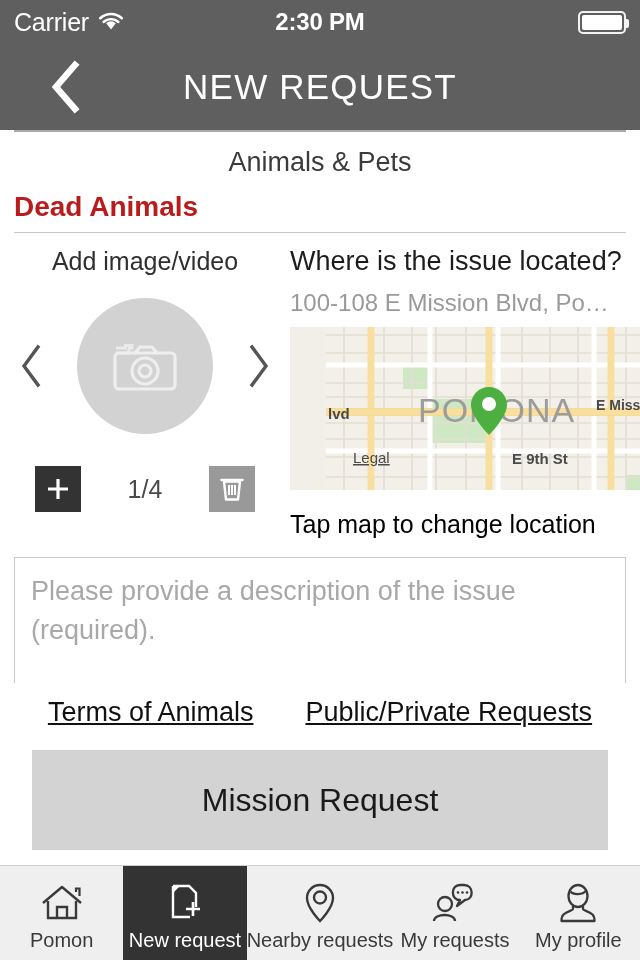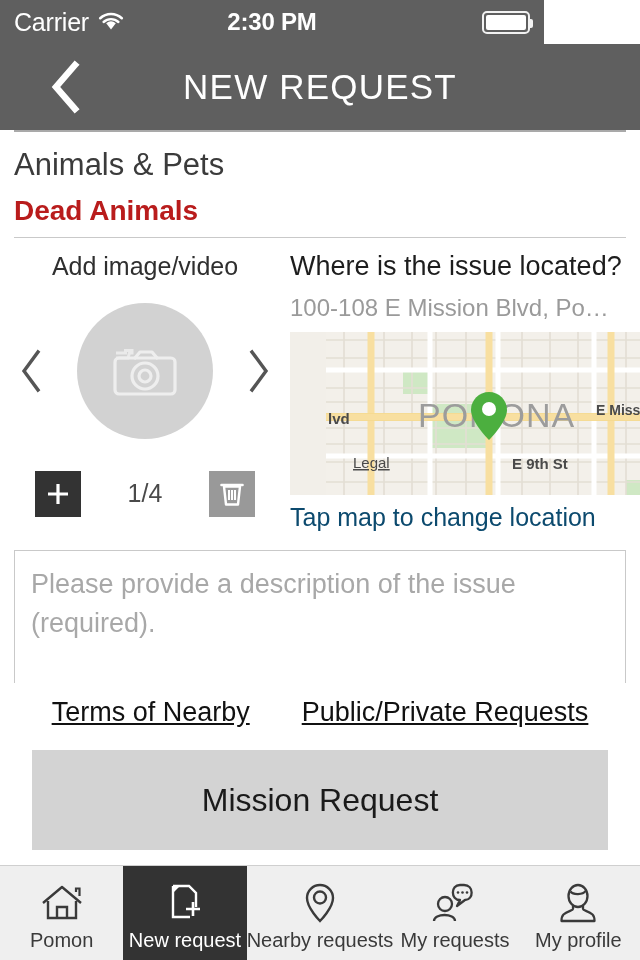--- a/index.html
+++ b/index.html
@@ -19,21 +19,21 @@
     width: 640px;
     height: 960px;
     background: #ffffff;
     overflow: hidden;
   }
 
   
   .status-bar {
     position: absolute;
     top: 0; left: 0;
-    width: 544px;
+    width: 640px;
     height: 44px;
     background: #5f5f5f;
     color: #ffffff;
     display: flex;
     align-items: center;
     box-sizing: border-box;
     padding: 0 14px;
   }
   .status-left {
     display: flex;
@@ -126,23 +126,24 @@
     height: 2px;
     background: #a9a9a9;
     margin: 0 14px;
   }
   .rule.light { background: #c9c9c9; height: 1px; }
 
   .category-block {
     padding: 16px 14px 10px 14px;
   }
   .category-title {
-    font-size: 31px;
+    font-size: 27px;
     color: #3b3b3b;
     line-height: 1.1;
+    text-align: center;
   }
   .category-sub {
     font-size: 28px;
     color: #b91c1c;
     margin-top: 14px;
     line-height: 1.1;
     font-weight: bold;
   }
 
   
@@ -241,22 +242,22 @@
     height: 163px;
     position: relative;
     overflow: hidden;
     cursor: pointer;
     background: #f2efe9;
     padding-left: 36px;
   }
   .map-box svg { display: block; }
   .map-hint {
     font-size: 25px;
-    color: #0c4a6e;
-    margin-top: 8px;
+    color: #000000;
+    margin-top: 20px;
     white-space: nowrap;
   }
 
   
   .desc-wrap {
     margin: 18px 14px 0 14px;
     position: relative;
   }
   .desc-box {
     width: 100%;
@@ -491,21 +492,21 @@
     </div>
 
     <div class="desc-wrap">
       <textarea class="desc-box" placeholder="Please provide a description of the issue (required)." style=""></textarea>
     </div>
 
   </div>
 
   <div class="bottom-band">
     <div class="links-row">
-      <span class="link">Terms of Nearby</span>
+      <span class="link">Terms of Animals</span>
       <span class="link">Public/Private Requests</span>
     </div>
     <button class="submit-btn">Mission Request</button>
   </div>
 
   <div class="tab-bar">
 
     <div class="tab">
       <span class="tab-icon">
         <svg width="44" height="38" viewBox="0 0 44 38">

